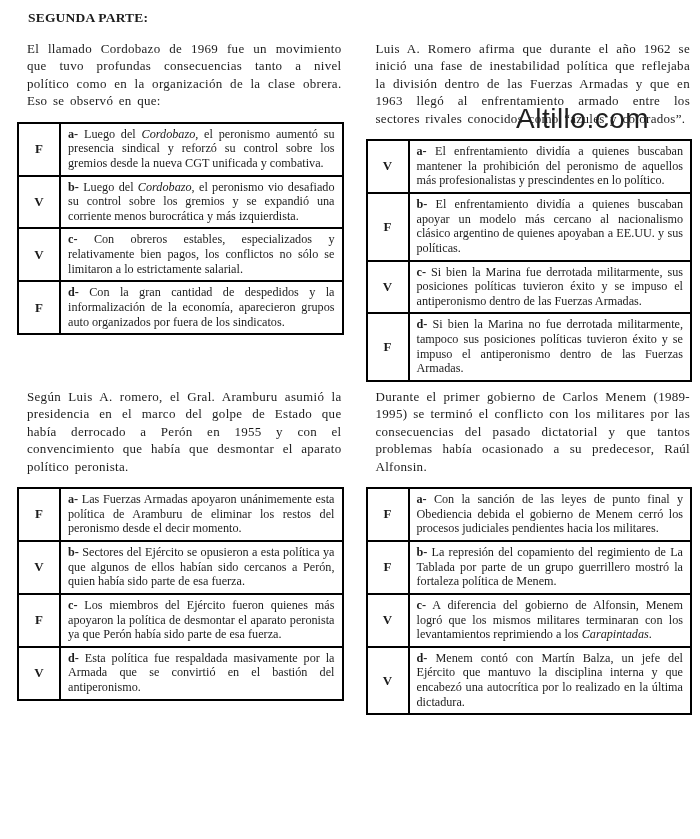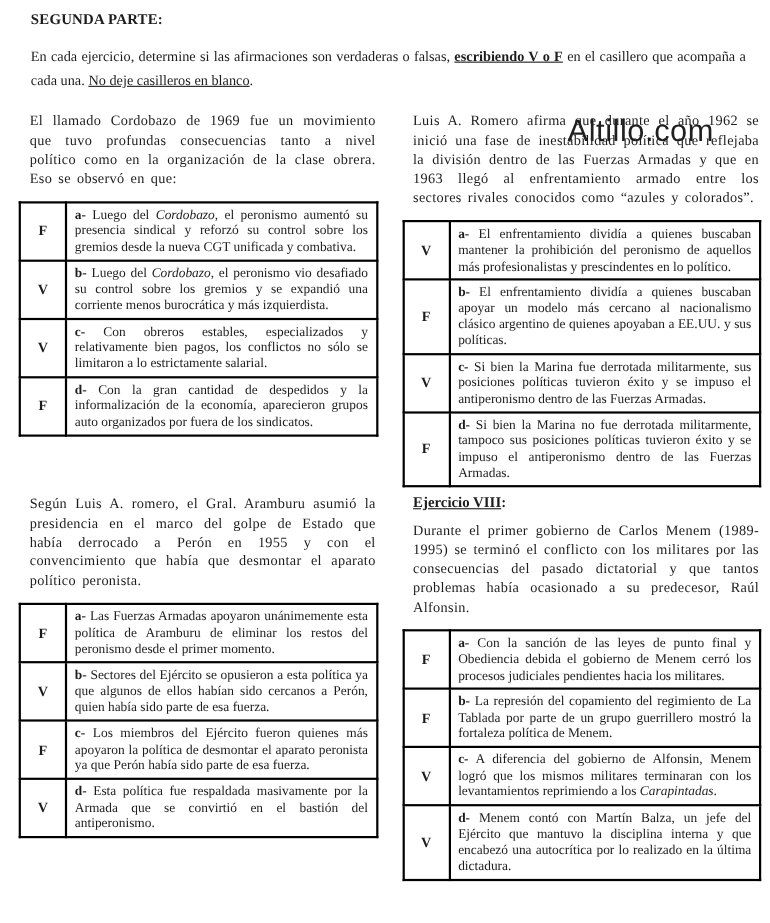--- a/index.html
+++ b/index.html
@@ -81,21 +81,20 @@
   }
   td.stmt b { font-weight: bold; }
 </style>
 </head>
 <body>
 
 <div class="page">
 
   <div class="top">
     <h2 class="doc-title">SEGUNDA PARTE:</h2>
-    <p class="instr"><span>En cada ejercicio, determine si las afirmaciones son verdaderas o falsas, </span><span class="bu">escribiendo V o F</span><span> en el casillero que acompaña a cada una. </span><span class="u">No deje casilleros en blanco</span><span>.</span></p>
   </div>
 
   <div class="watermark">Altillo.com</div>
 
   <div class="grid">
 
     <section class="exercise">
       <p class="intro">El llamado Cordobazo de 1969 fue un movimiento que tuvo profundas consecuencias tanto a nivel político como en la organización de la clase obrera. Eso se observó en que:</p>
       <table class="tbl">
         <tbody>
@@ -142,40 +141,39 @@
       </tbody>
         </table>
     </section>
 
     <section class="exercise">
       <p class="intro">Según Luis A. romero, el Gral. Aramburu asumió la presidencia en el marco del golpe de Estado que había derrocado a Perón en 1955 y con el convencimiento que había que desmontar el aparato político peronista.</p>
       <table class="tbl">
         <tbody>
             <tr>
           <td class="ans">F</td>
-          <td class="stmt"><b>a-</b><span> Las Fuerzas Armadas apoyaron unánimemente esta política de Aramburu de eliminar los restos del peronismo desde el primer momento.</span><i></i><span></span></td>
+          <td class="stmt"><b>a-</b><span> Las Fuerzas Armadas apoyaron unánimemente esta política de Aramburu de eliminar los restos del peronismo desde el decir momento.</span><i></i><span></span></td>
         </tr>
         <tr>
           <td class="ans">V</td>
           <td class="stmt"><b>b-</b><span> Sectores del Ejército se opusieron a esta política ya que algunos de ellos habían sido cercanos a Perón, quien había sido parte de esa fuerza.</span><i></i><span></span></td>
         </tr>
         <tr>
           <td class="ans">F</td>
           <td class="stmt"><b>c-</b><span> Los miembros del Ejército fueron quienes más apoyaron la política de desmontar el aparato peronista ya que Perón había sido parte de esa fuerza.</span><i></i><span></span></td>
         </tr>
         <tr>
           <td class="ans">V</td>
           <td class="stmt"><b>d-</b><span> Esta política fue respaldada masivamente por la Armada que se convirtió en el bastión del antiperonismo.</span><i></i><span></span></td>
         </tr>
       </tbody>
         </table>
     </section>
 
     <section class="exercise">
-      <h3 class="ex-h"><span class="head-u">Ejercicio VIII</span><span>:</span></h3>
       <p class="intro">Durante el primer gobierno de Carlos Menem (1989-1995) se terminó el conflicto con los militares por las consecuencias del pasado dictatorial y que tantos problemas había ocasionado a su predecesor, Raúl Alfonsin.</p>
       <table class="tbl">
         <tbody>
             <tr>
           <td class="ans">F</td>
           <td class="stmt"><b>a-</b><span> Con la sanción de las leyes de punto final y Obediencia debida el gobierno de Menem cerró los procesos judiciales pendientes hacia los militares.</span><i></i><span></span></td>
         </tr>
         <tr>
           <td class="ans">F</td>
           <td class="stmt"><b>b-</b><span> La represión del copamiento del regimiento de La Tablada por parte de un grupo guerrillero mostró la fortaleza política de Menem.</span><i></i><span></span></td>

